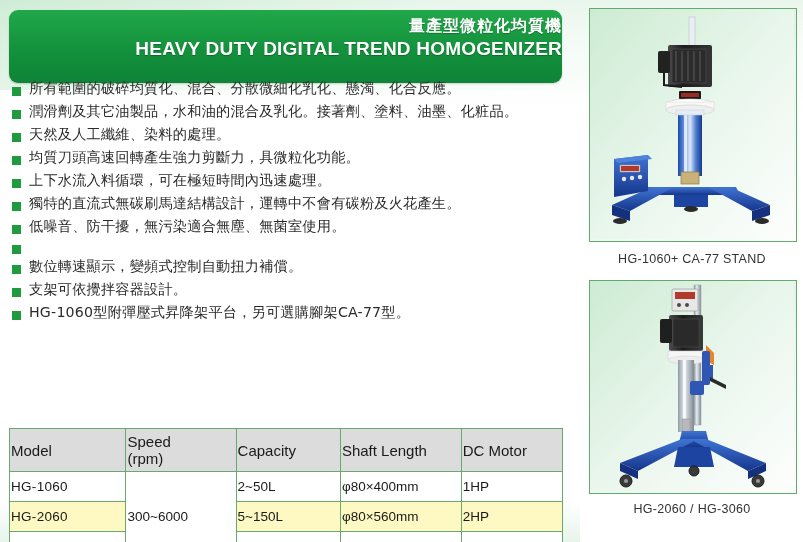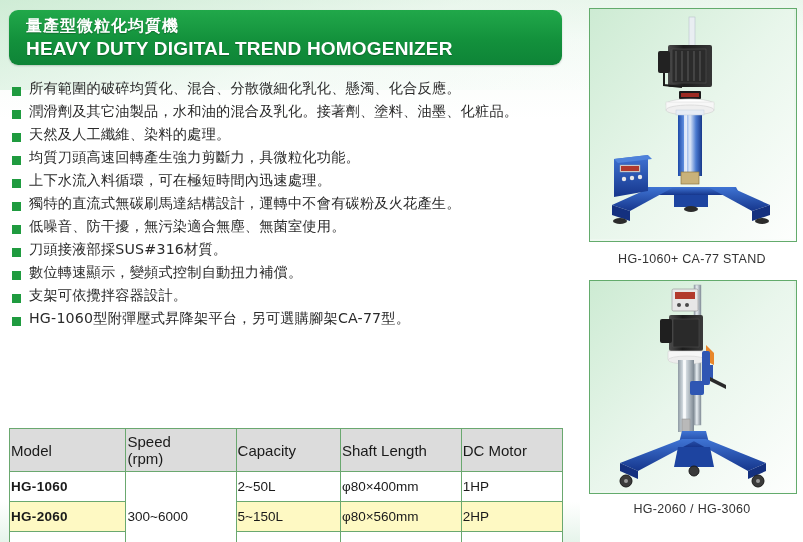--- a/index.html
+++ b/index.html
@@ -41,25 +41,26 @@
   .left-col {
     position: absolute;
     left: 0; top: 0;
     width: 580px; height: 542px;
   }
 
   
   .banner {
     position: absolute;
     left: 9px; top: 10px;
-    width: 553px; height: 55px;
+    width: 553px; height: 73px;
     background: linear-gradient(to bottom, #21a84a 0%, #13913c 55%, #0e8437 100%);
     border-radius: 9px 9px 9px 9px;
     box-shadow: 0 1px 2px rgba(0,0,0,0.18);
     overflow: hidden;
+    text-align: right;
   }
   .banner-inner {
     padding: 5px 0 0 17px;
   }
   .banner-cn {
     color: #ffffff;
     font-size: 16px;
     font-weight: bold;
     letter-spacing: 1px;
     line-height: 21px;
@@ -123,21 +124,21 @@
     height: 40px;
     font-size: 15px;
     font-weight: normal;
     line-height: 17px;
   }
   table.spec td {
     height: 27px;
     font-size: 13.5px;
   }
   td.model-cell {
-    font-weight: bold;
+    font-weight: normal;
     font-size: 14px;
     letter-spacing: 0.3px;
   }
   tr.row-highlight td {
     background: #fef9c3;
   }
   td.speed-cell {
     background: #ffffff !important;
     font-size: 13.5px;
   }
@@ -211,21 +212,20 @@
       <div class="feature-item">
         <span class="bullet"></span>
         <span class="feature-text">獨特的直流式無碳刷馬達結構設計，運轉中不會有碳粉及火花產生。</span>
       </div>
       <div class="feature-item">
         <span class="bullet"></span>
         <span class="feature-text">低噪音、防干擾，無污染適合無塵、無菌室使用。</span>
       </div>
       <div class="feature-item">
         <span class="bullet"></span>
-        <span class="feature-text">刀頭接液部採SUS#316材質。</span>
       </div>
       <div class="feature-item">
         <span class="bullet"></span>
         <span class="feature-text">數位轉速顯示，變頻式控制自動扭力補償。</span>
       </div>
       <div class="feature-item">
         <span class="bullet"></span>
         <span class="feature-text">支架可依攪拌容器設計。</span>
       </div>
       <div class="feature-item">

